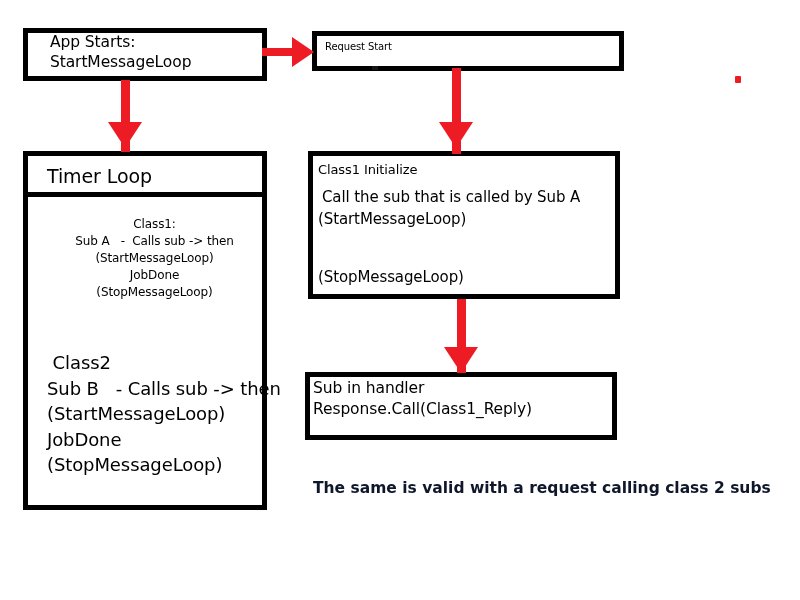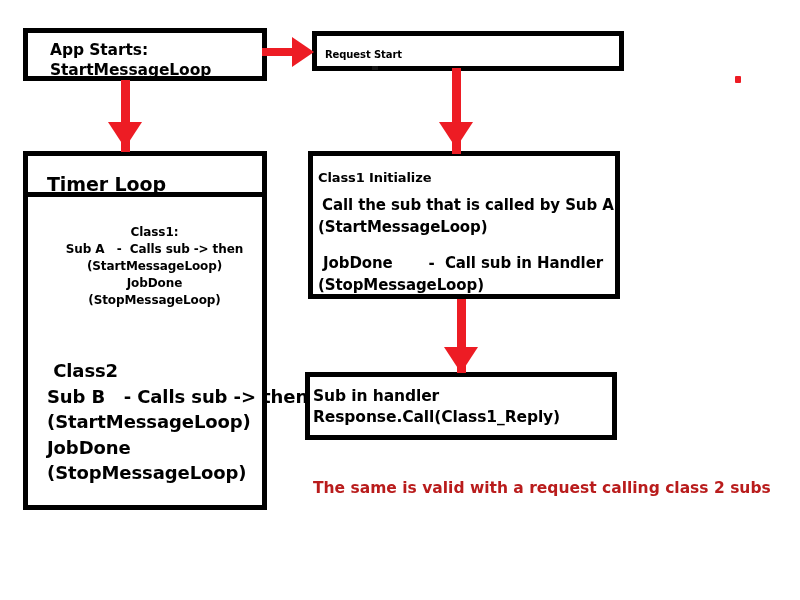--- a/index.html
+++ b/index.html
@@ -17,25 +17,24 @@
   }
   .box {
     position: absolute;
     box-sizing: border-box;
     background: #ffffff;
     border: 5px solid #000000;
   }
   .box-text {
     position: absolute;
     color: #000000;
-    font-weight: bold;
+    font-weight: normal;
     white-space: pre;
     line-height: 1.30;
     letter-spacing: -0.1px;
-    margin-top: 8px;
   }
   .divider {
     position: absolute;
     background: #000000;
   }
   
   .arrow {
     position: absolute;
   }
   .arrow-shaft-v {
@@ -105,21 +104,20 @@
   <div class="box-text" style="left:47px; top:350px; width:215px; font-size:18px; line-height:1.42;"> Class2
 Sub B   - Calls sub -&gt; then
 (StartMessageLoop)
 JobDone
 (StopMessageLoop)</div>
 
   <div class="box" style="left:308px; top:151px; width:312px; height:148px;"></div>
   <div class="box-text" style="left:318px; top:162px; font-size:13px;">Class1 Initialize</div>
   <div class="box-text" style="left:322px; top:188px; font-size:15px;">Call the sub that is called by Sub A</div>
   <div class="box-text" style="left:318px; top:210px; font-size:15px;">(StartMessageLoop)</div>
-  <div class="box-text" style="left:318px; top:246px; font-size:15px;"> JobDone       -  Call sub in Handler</div>
   <div class="box-text" style="left:318px; top:268px; font-size:15px;">(StopMessageLoop)</div>
 
   <div class="box" style="left:305px; top:372px; width:312px; height:68px;"></div>
   <div class="box-text" style="left:313px; top:378px; width:300px; font-size:15.5px; line-height:1.38;">Sub in handler
 Response.Call(Class1_Reply)</div>
 
   <div class="arrow">
     <div class="arrow-shaft-h" style="left:262px; top:48px; width:42px;"></div>
     <div class="arrow-head-right" style="left:292px; top:37px;"></div>
   </div>
@@ -134,15 +132,15 @@
     <div class="arrow-head-down" style="left:439px; top:122px;"></div>
   </div>
 
   <div class="arrow">
     <div class="arrow-shaft-v" style="left:457px; top:299px; width:9px; height:74px;"></div>
     <div class="arrow-head-down" style="left:444px; top:347px;"></div>
   </div>
 
   <div class="dot" style="left:735px; top:76px; width:6px; height:7px;"></div>
 
-  <div class="caption" style="left:313px; top:479px; font-size:15.5px; color:#b91c1c;">The same is valid with a request calling class 2 subs</div>
+  <div class="caption" style="left:313px; top:479px; font-size:15.5px; color:#0f172a;">The same is valid with a request calling class 2 subs</div>
 
 </div>
 
 </body></html>

